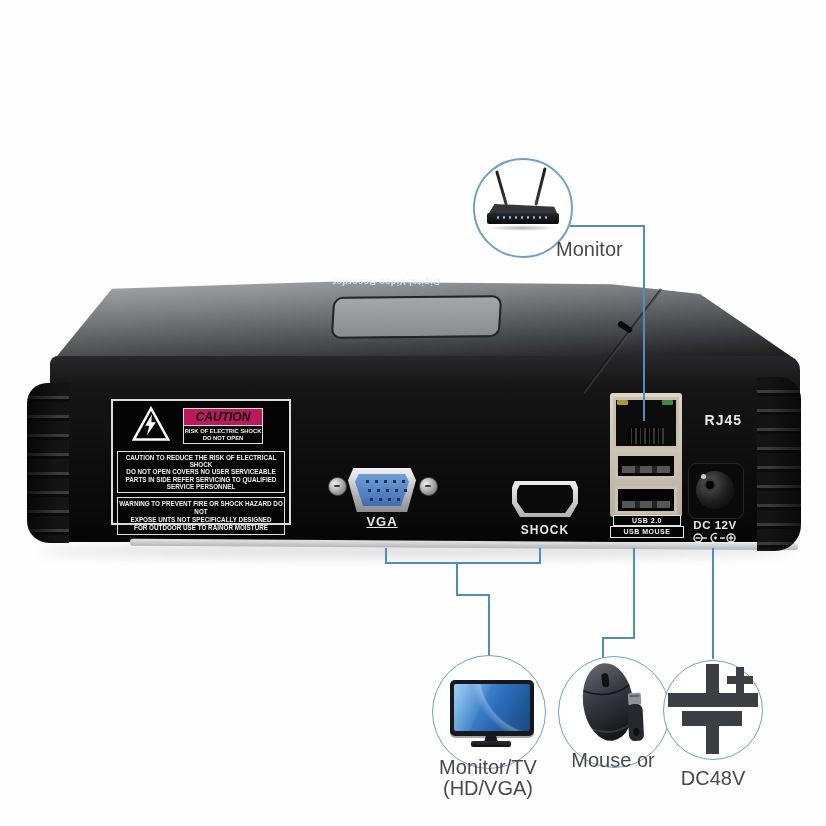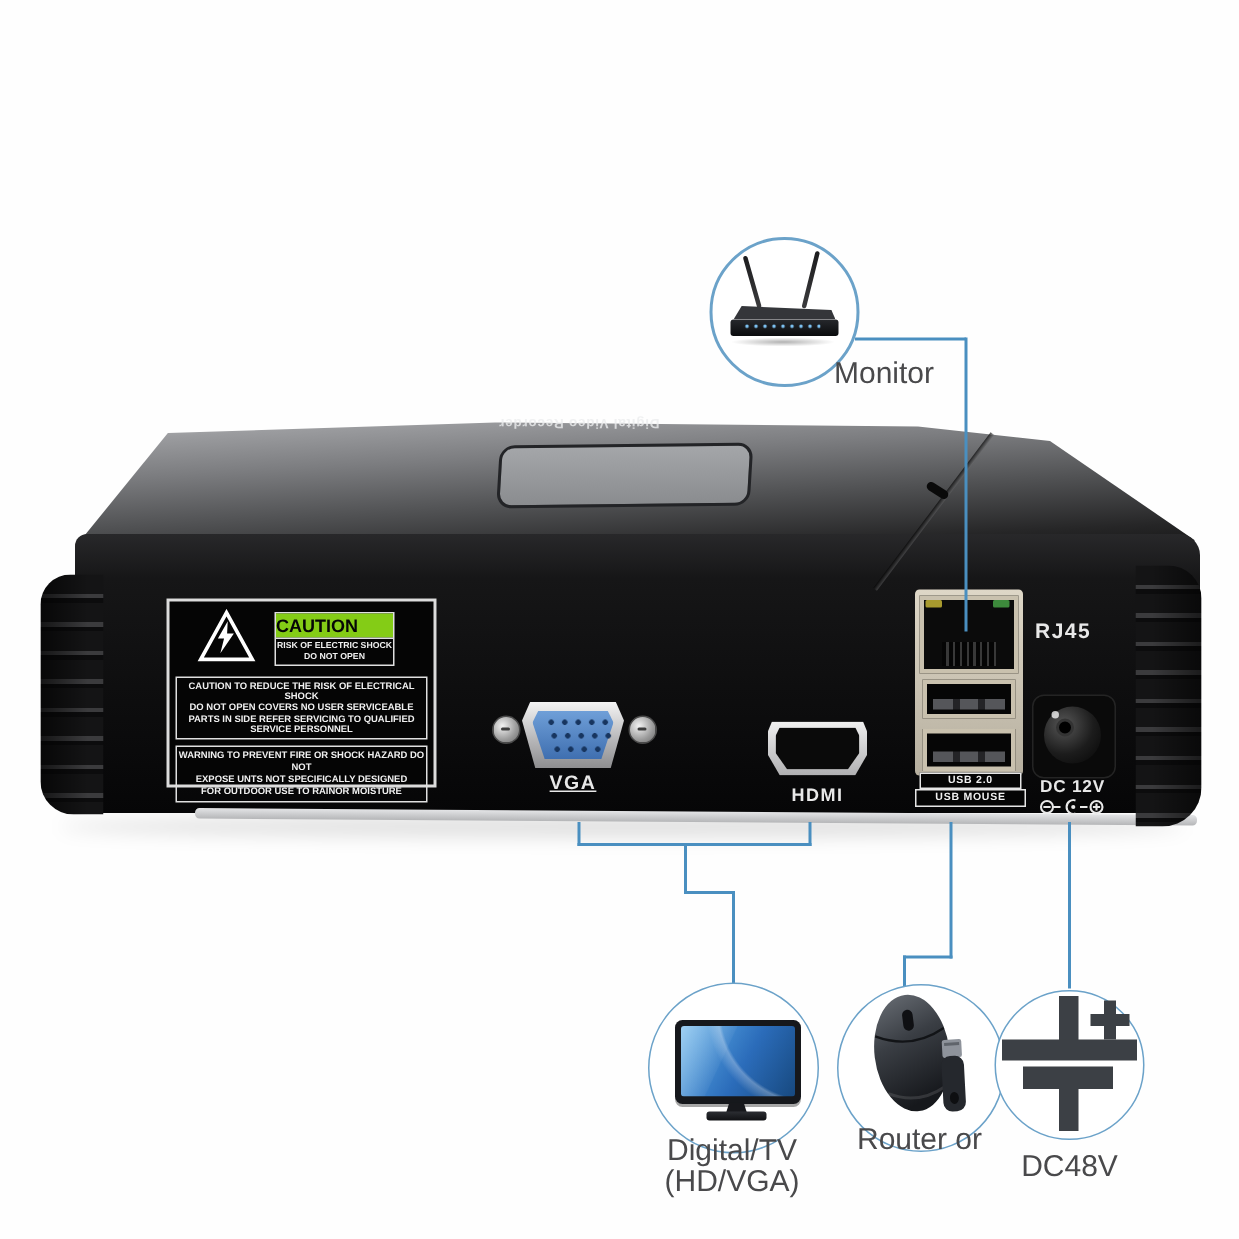--- a/index.html
+++ b/index.html
@@ -33,21 +33,21 @@
     background:linear-gradient(270deg,rgba(0,0,0,.55),rgba(0,0,0,0) 75%),
       repeating-linear-gradient(180deg,#141415 0 13px,#3b3b3d 13px 16px,#0c0c0d 16px 19px);}
   .bottom-lip{left:130px;top:541px;width:668px;height:7px;border-radius:3px;transform:rotate(.4deg);z-index:2;
     background:linear-gradient(180deg,#e4e5e7,#b5b6b8);}
 
   
   .caution{left:111px;top:399px;width:180px;height:126px;background:#050505;border:2px solid #dcdcdc;
     box-sizing:border-box;padding:4px 4px;z-index:4;color:#f0f0f0;}
   .caution .row1{display:flex;align-items:center;gap:12px;padding-left:14px;height:42px;}
   .cau-box{width:78px;border:1px solid #e0e0e0;}
-  .cau-title{background:#84cc16;color:#060606;font-weight:bold;font-size:12px;text-align:left;padding:1px 0;}
+  .cau-title{background:#be185d;color:#060606;font-weight:bold;font-size:12px;text-align:center;padding:1px 0;font-style:italic;}
   .cau-sub{font-size:5.8px;font-weight:bold;text-align:center;line-height:6.6px;padding:2px 0;border-top:1px solid #e0e0e0;}
   .cau-sec{margin-top:4px;border:1px solid #e0e0e0;font-size:6.3px;font-weight:bold;text-align:center;padding:2px 1px;}
   .cau-sec.s2{line-height:7.2px;}
   .cau-sec.s3{line-height:8px;}
 
   
   .screw{width:17px;height:17px;border-radius:50%;z-index:4;border:1px solid #4a4a4a;
     background:radial-gradient(circle at 35% 35%,#f2f2f2,#9a9a9a 60%,#6a6a6a);}
   .screw::after{content:"";position:absolute;left:5px;top:7px;width:6px;height:2px;background:#3c3c3c;border-radius:1px;}
   .vga-shroud{left:348px;top:468px;width:68px;height:44px;z-index:4;
@@ -170,29 +170,29 @@
     <div class="abs screw" style="left:419px;top:477px;"></div>
     <div class="abs vga-shroud"></div>
     <div class="abs vga-blue"></div>
     <div class="pin-row" style="left:363px;top:479px;width:45px;"></div>
     <div class="pin-row" style="left:365px;top:488px;width:45px;"></div>
     <div class="pin-row" style="left:367px;top:497px;width:36px;"></div>
     <div class="port-label" style="left:352px;top:514px;width:60px;font-size:13px;text-decoration:underline;">VGA</div>
 
     <div class="abs hdmi-body"></div>
     <div class="abs hdmi-inner"></div>
-    <div class="port-label" style="left:512px;top:523px;width:66px;font-size:12px;">HDMI</div>
+    <div class="port-label" style="left:512px;top:523px;width:66px;font-size:12px;">SHOCK</div>
 
     <div class="abs port-plate"></div>
     <div class="abs rj45">
       <div class="rj45-teeth"></div>
     </div>
     <div class="led" style="left:617px;top:400px;background:#a89a2e;"></div>
     <div class="led" style="left:662px;top:400px;background:#3d8a3c;"></div>
-    <div class="port-label" style="left:690px;top:412px;width:52px;font-size:14px;text-align:left;">RJ45</div>
+    <div class="port-label" style="left:690px;top:412px;width:52px;font-size:14px;text-align:right;">RJ45</div>
     <div class="usb" style="left:615px;top:453px;">
       <div class="usb-tab"></div>
     </div>
     <div class="usb" style="left:615px;top:486px;height:28px;">
       <div class="usb-tab"></div>
     </div>
     <div class="usb-tag" style="left:613px;top:515px;width:66px;height:9px;">USB 2.0</div>
     <div class="usb-tag" style="left:610px;top:526px;width:72px;height:10px;line-height:10px;">USB MOUSE</div>
 
     <div class="abs dc-housing">
@@ -246,21 +246,21 @@
   <div class="circle" style="left:432px;top:655px;width:112px;height:112px;border-width:1.5px;">
     <div>
       <div class="mon-screen">
         <div class="mon-display"></div>
       </div>
       <div class="mon-neck"></div>
       <div class="mon-base"></div>
     </div>
   </div>
   <div class="ann-label" style="left:427px;top:757px;width:122px;">
-    <div>Digital/TV</div>
+    <div>Monitor/TV</div>
     <div>(HD/VGA)</div>
   </div>
 
   <div class="circle" style="left:558px;top:656px;width:110px;height:110px;border-width:1.5px;">
     <span>
       <svg width="110" height="110" viewBox="0 0 110 110">
         <defs>
           <linearGradient id="mg" x1="0" y1="0" x2="0.25" y2="1">
             <stop offset="0" stop-color="#6a6f76"></stop>
               <stop offset="0.45" stop-color="#3a3e44"></stop>
@@ -276,21 +276,21 @@
         <g transform="rotate(-3 76 60)">
           <rect x="70" y="36" width="13" height="12" rx="1.5" fill="#8e939b"></rect>
           <rect x="71.5" y="38" width="10" height="2" fill="#5f646b"></rect>
           <rect x="69" y="47" width="15" height="37" rx="6" fill="#25282d"></rect>
           <ellipse cx="76.5" cy="75" rx="3" ry="4" fill="#0e0f11"></ellipse>
         </g>
       </svg>
     </span>
   </div>
   <div class="ann-label" style="left:548px;top:750px;width:130px;">
-    <div>Router or</div>
+    <div>Mouse or</div>
   </div>
 
   <div class="circle" style="left:663px;top:660px;width:98px;height:98px;border-width:1.5px;"></div>
   <div>
     <div class="cap-bar" style="left:706px;top:664px;width:13px;height:31px;"></div>
     <div class="cap-bar" style="left:668px;top:693px;width:90px;height:14px;"></div>
     <div class="cap-bar" style="left:682px;top:711px;width:60px;height:15px;"></div>
     <div class="cap-bar" style="left:706px;top:726px;width:13px;height:28px;"></div>
     <div class="cap-bar" style="left:727px;top:676px;width:26px;height:8px;"></div>
     <div class="cap-bar" style="left:736px;top:667px;width:8px;height:26px;"></div>

